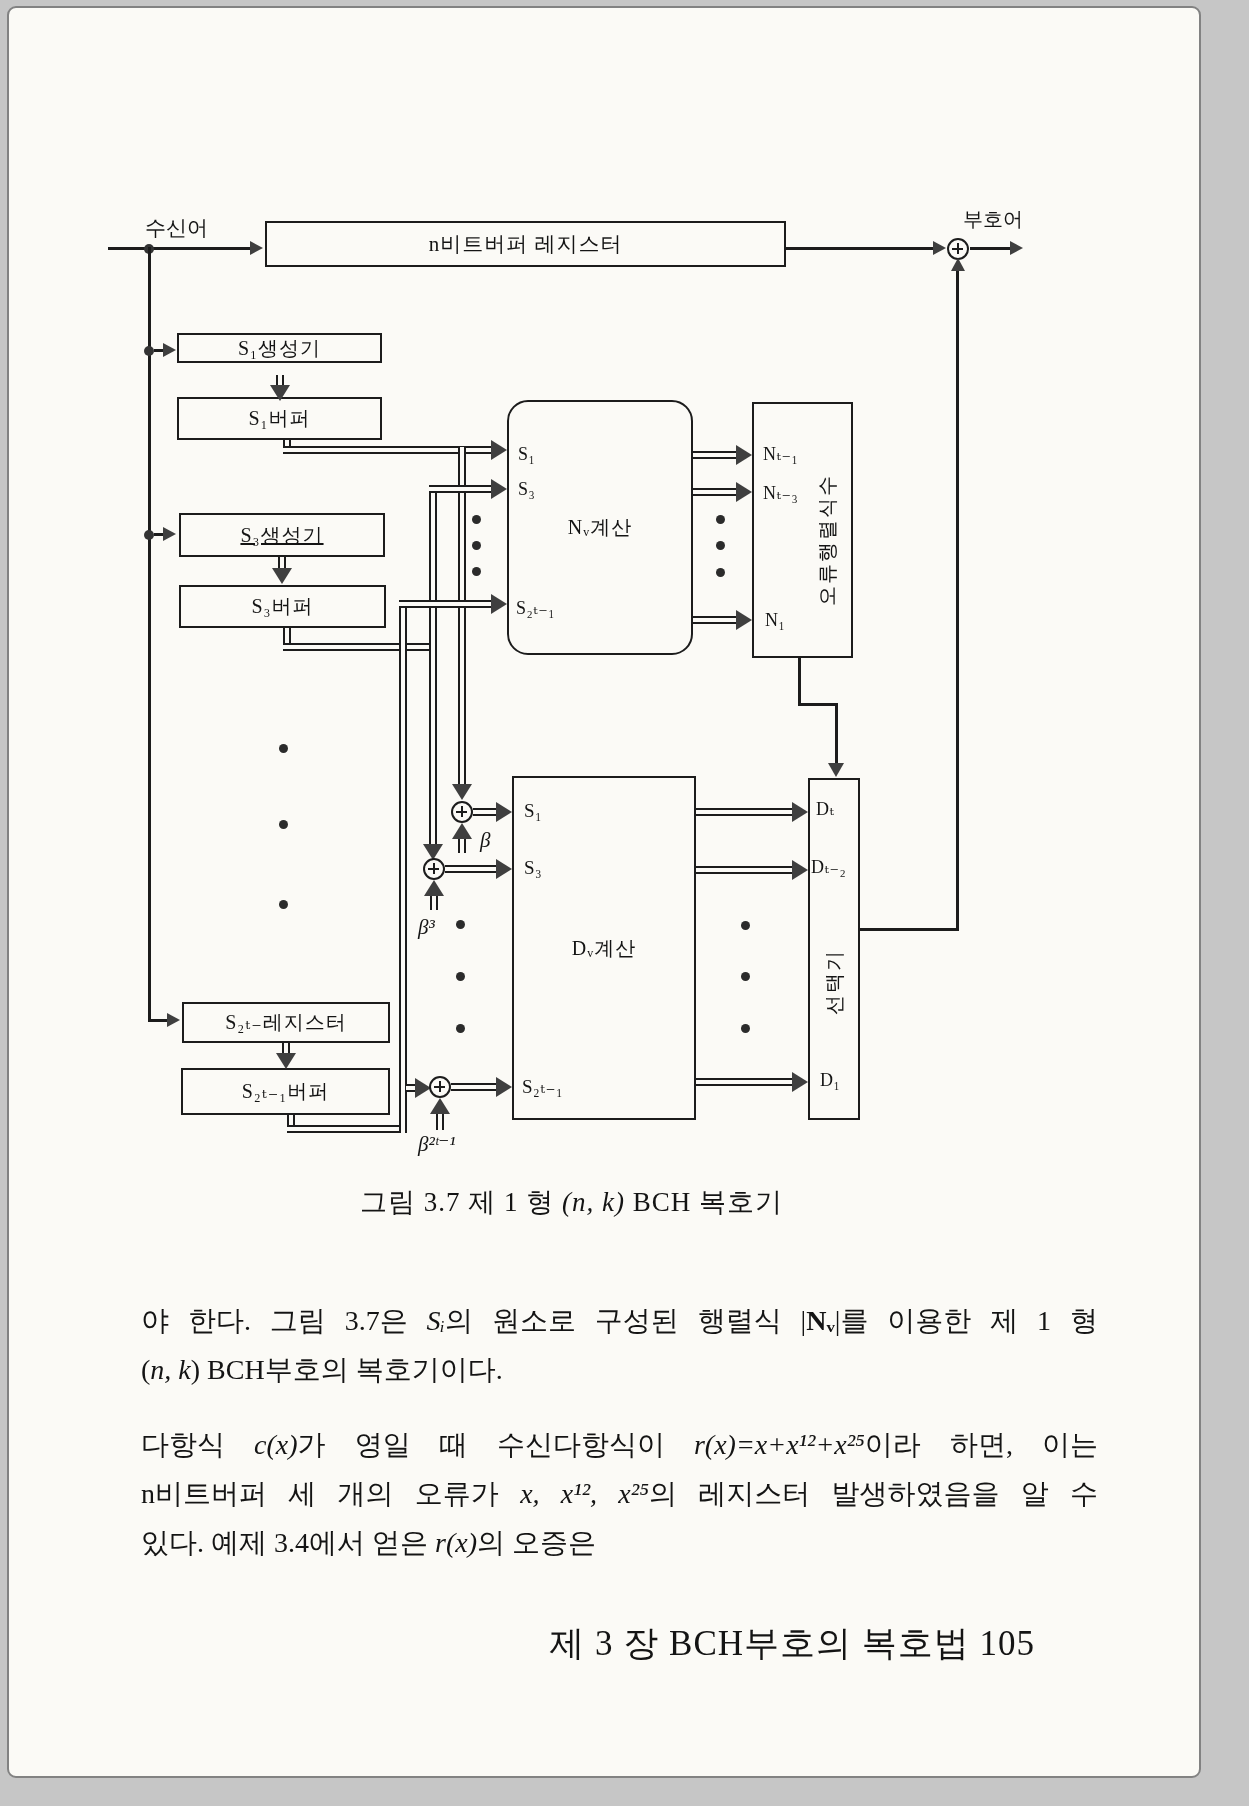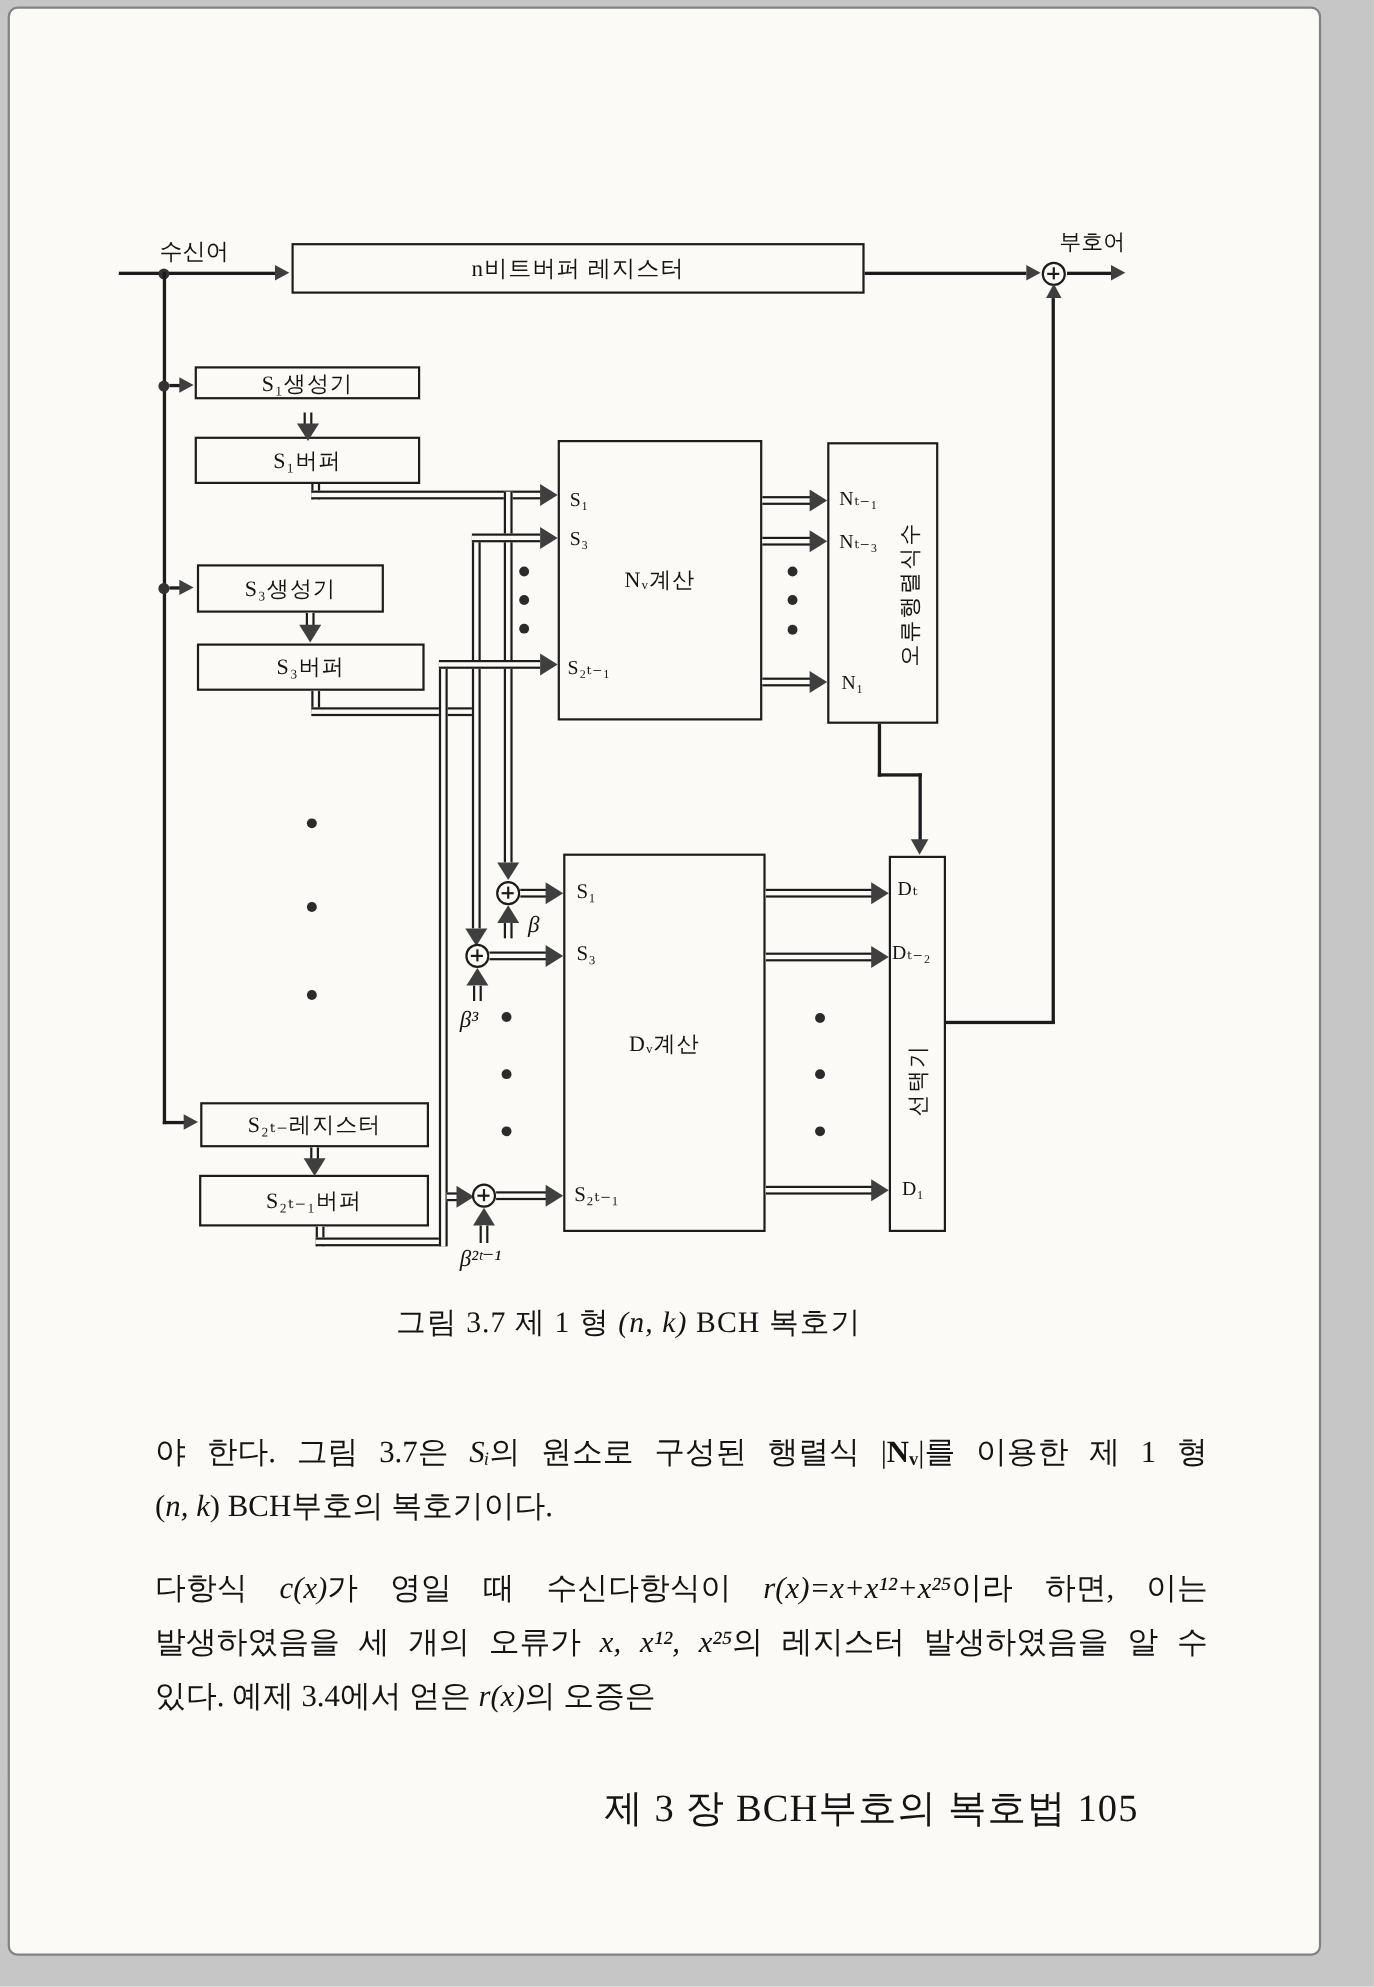--- a/index.html
+++ b/index.html
@@ -65,33 +65,33 @@
 
     <div class="bx" style="left:265px;top:221px;width:521px;height:46px;font-size:21px;">
         <span>n비트버퍼 레지스터</span>
       </div>
     <div class="bx" style="left:177px;top:333px;width:205px;height:30px;">
         <span>S₁생성기</span>
       </div>
     <div class="bx" style="left:177px;top:397px;width:205px;height:43px;">
         <span>S₁버퍼</span>
       </div>
-    <div class="bx" style="left:179px;top:513px;width:170px;height:44px;">
+    <div class="bx" style="left:179px;top:513px;width:206px;height:44px;text-decoration:underline;">
         <span>S₃생성기</span>
       </div>
     <div class="bx" style="left:179px;top:585px;width:207px;height:43px;">
         <span>S₃버퍼</span>
       </div>
     <div class="bx" style="left:182px;top:1002px;width:208px;height:41px;">
         <span>S₂ₜ₋레지스터</span>
       </div>
     <div class="bx" style="left:181px;top:1068px;width:209px;height:47px;">
         <span>S₂ₜ₋₁버퍼</span>
       </div>
-    <div class="bx" style="left:507px;top:400px;width:186px;height:255px;">
+    <div class="bx" style="left:507px;top:400px;width:186px;height:255px;border-radius:21px;">
         <span>Nᵥ계산</span>
       </div>
     <div class="bx" style="left:752px;top:402px;width:101px;height:256px;"></div>
     <div class="bx" style="left:512px;top:776px;width:184px;height:344px;">
         <span>Dᵥ계산</span>
       </div>
     <div class="bx" style="left:808px;top:778px;width:52px;height:342px;"></div>
 
     <span class="lb rot" style="left:827px;top:540px;">오류행렬식수</span>
     <span class="lb rot" style="left:834px;top:982px;">선택기</span>
@@ -220,19 +220,19 @@
     <div class="dt" style="left:279px;top:900px;"></div>
   </div>
 
   <div class="caption"><span>그림 3.7   제 1 형 </span><span class="it">(n, k)</span><span> BCH 복호기</span></div>
 
   <div class="bodytext">
     <div class="tl j"><span>야 한다.  그림 3.7은 </span><span class="it">Sᵢ</span><span>의 원소로 구성된 행렬식 |</span><span class="bd">Nᵥ</span><span>|를 이용한 제 1 형</span></div>
     <div class="tl"><span>(</span><span class="it">n, k</span><span>)  BCH부호의 복호기이다.</span></div>
     <div class="p2">
       <div class="tl j"><span>다항식 </span><span class="it">c(x)</span><span>가 영일 때 수신다항식이 </span><span class="it">r(x)=x+x¹²+x²⁵</span><span>이라 하면, 이는</span></div>
-      <div class="tl j"><span>발생하였음을 세 개의 오류가 </span><span class="it">x, x¹², x²⁵</span><span>의 레지스터 발생하였음을 알 수</span></div>
+      <div class="tl j"><span>n비트버퍼 세 개의 오류가 </span><span class="it">x, x¹², x²⁵</span><span>의 레지스터 발생하였음을 알 수</span></div>
       <div class="tl"><span>있다.  예제 3.4에서 얻은 </span><span class="it">r(x)</span><span>의 오증은</span></div>
     </div>
   </div>
 
   <div class="footer">제 3 장   BCH부호의 복호법   105</div>
 </div>
 
 </body></html>

